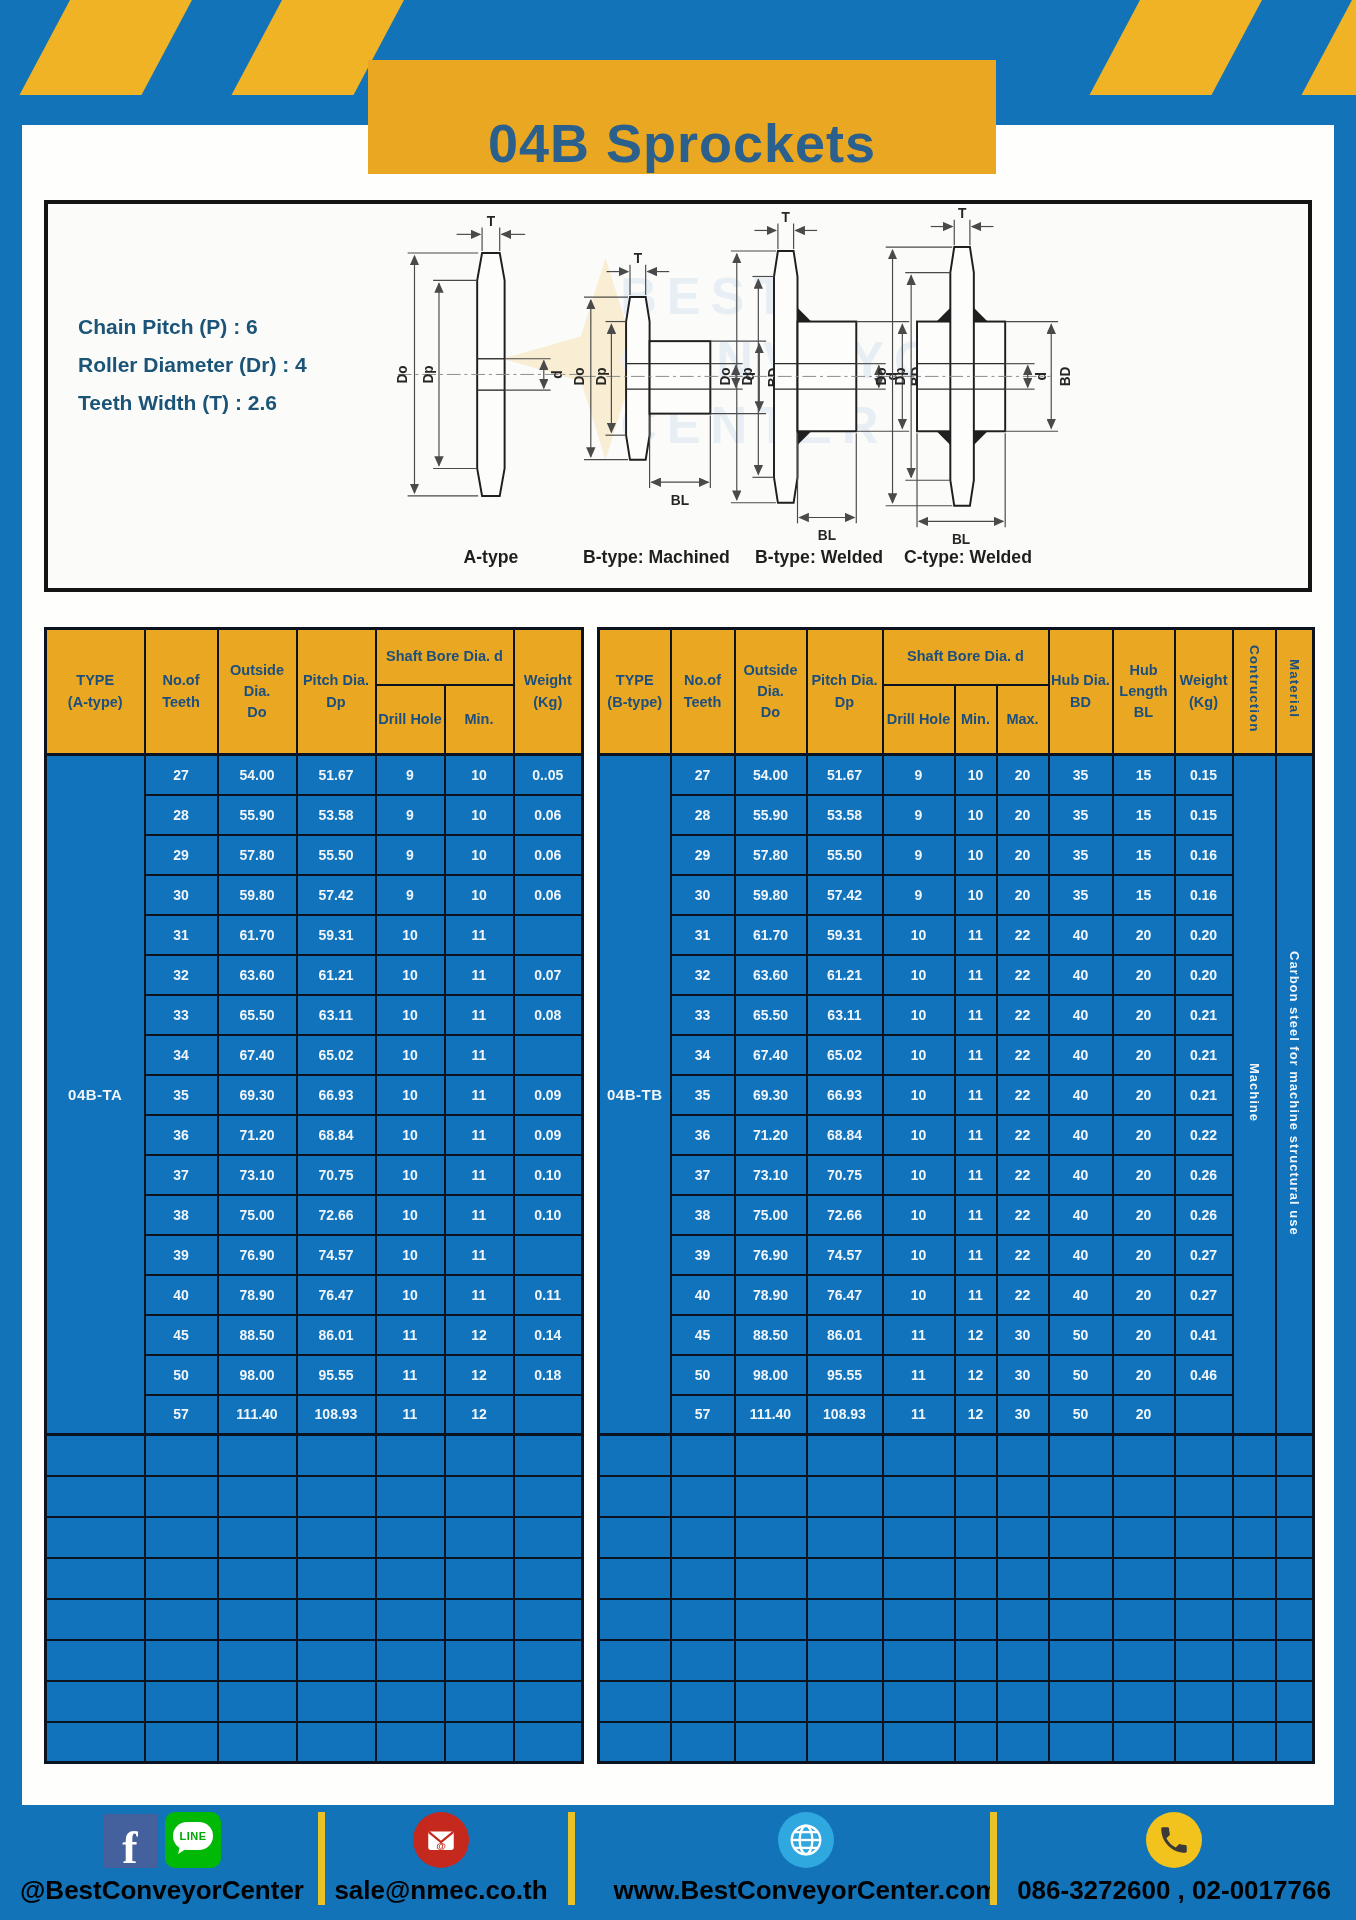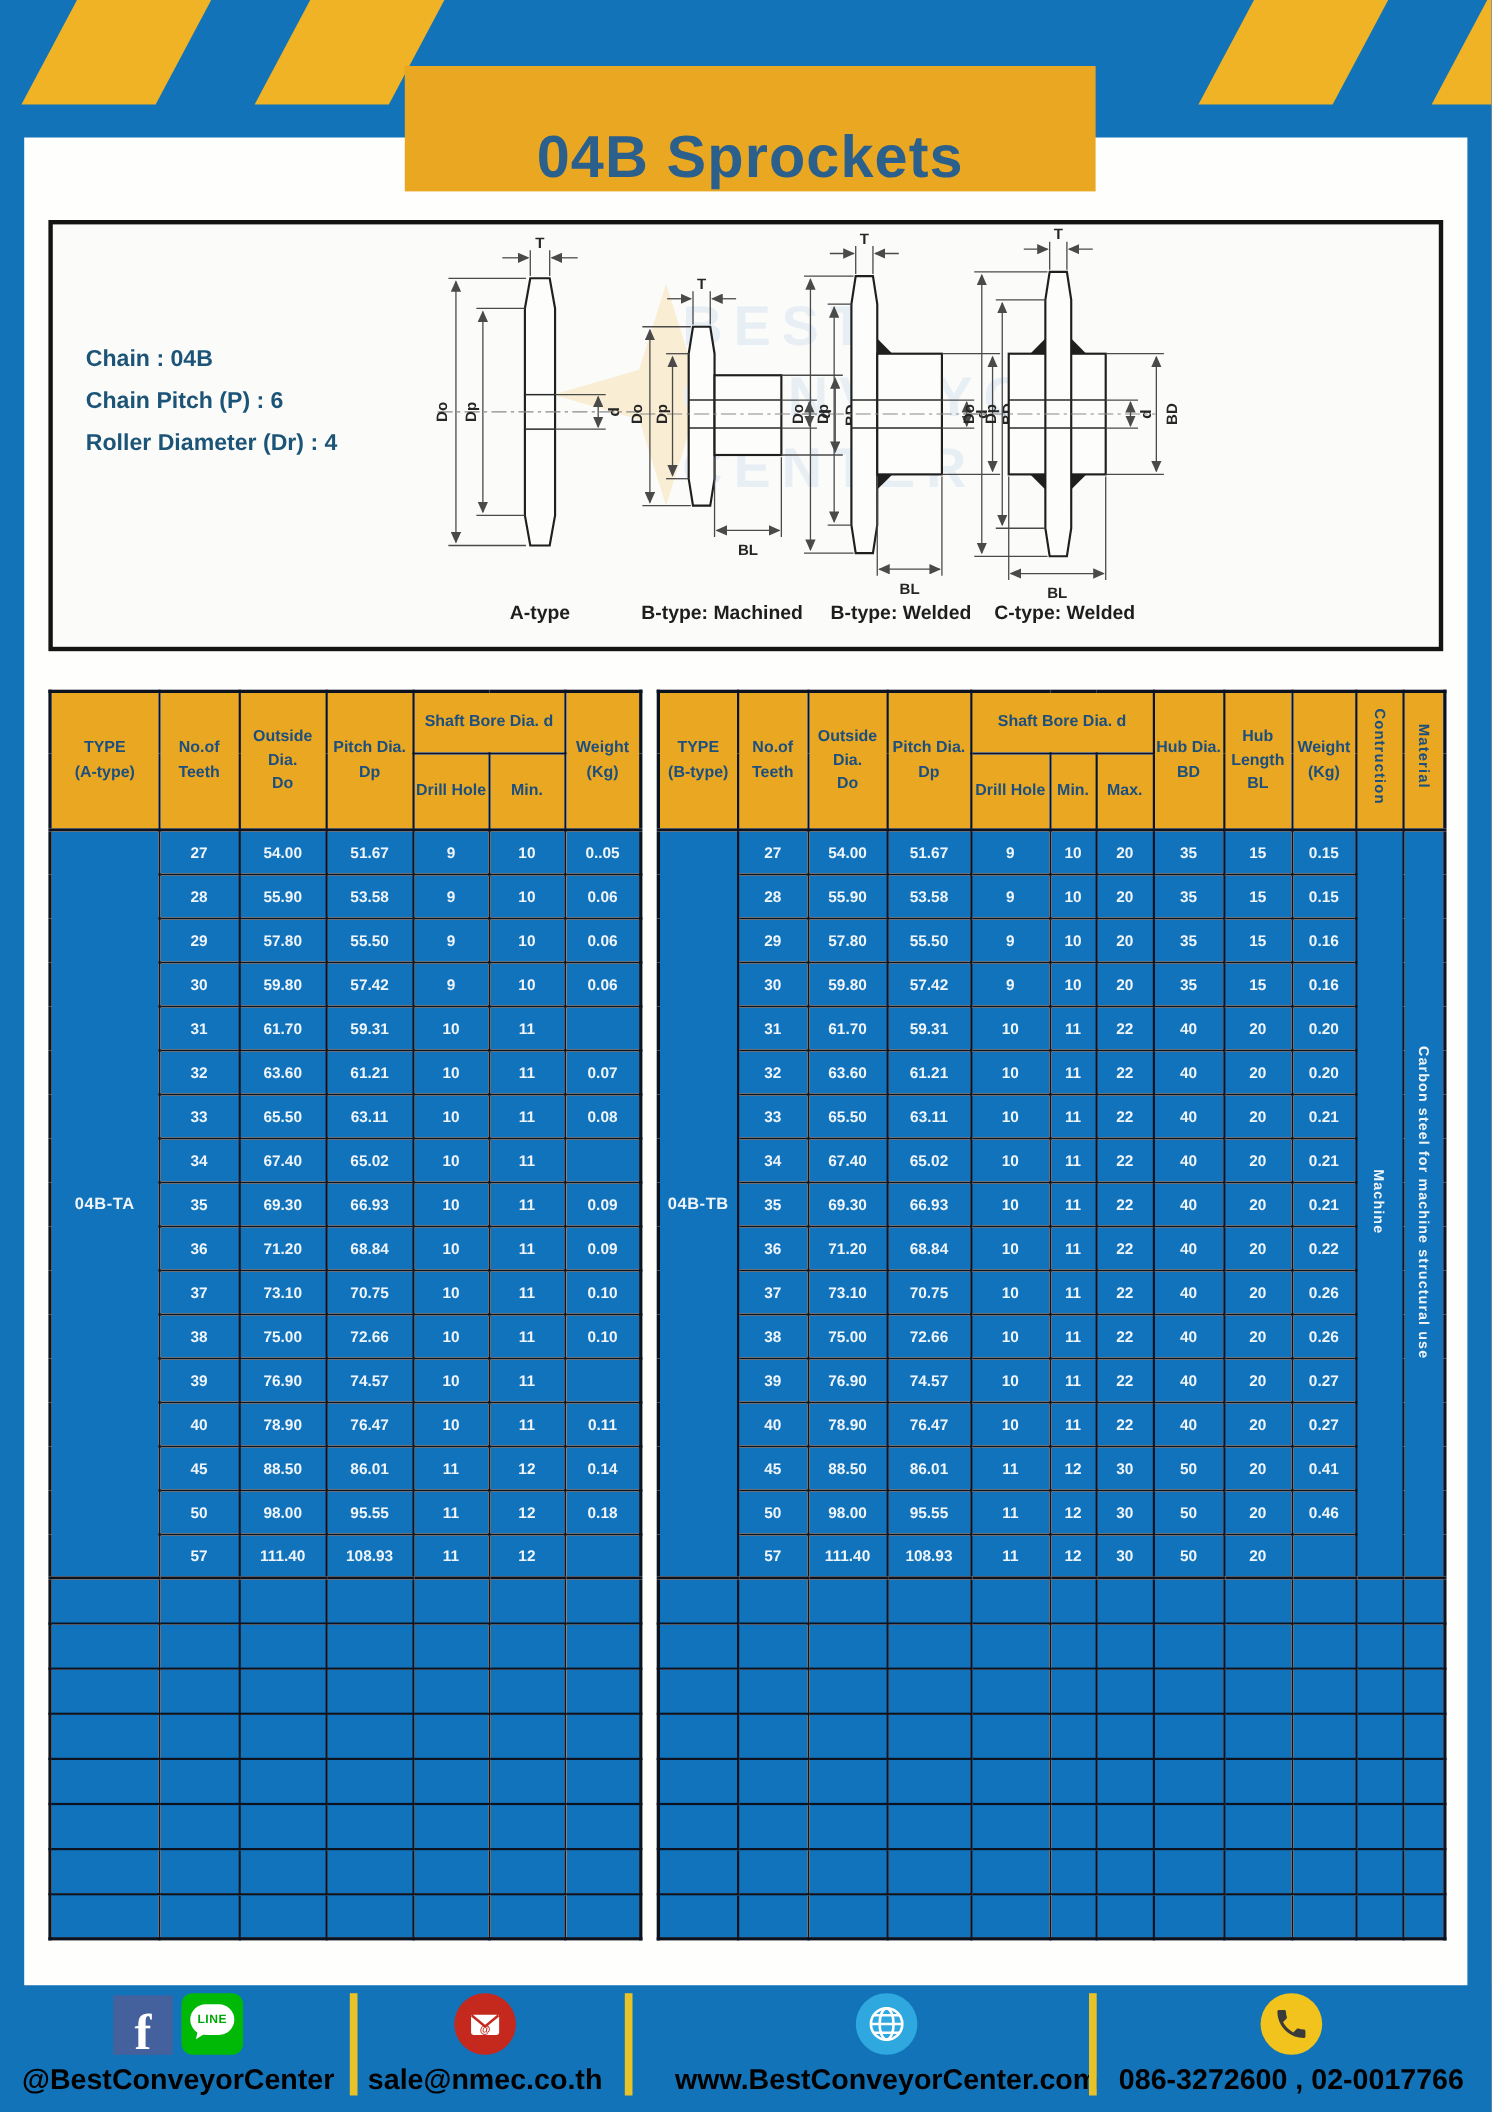--- a/index.html
+++ b/index.html
@@ -243,23 +243,23 @@
         <text class="dimtext" transform="rotate(-90 1029 176)" x="1029" y="181">BD</text>
         <line class="dim" x1="878" y1="234" x2="878" y2="330"></line>
         <line class="dim" x1="968" y1="234" x2="968" y2="330"></line>
         <line class="dim" x1="880" y1="324" x2="966" y2="324" marker-start="url(#ar)" marker-end="url(#ar)"></line>
         <text class="dimtext" x="923" y="347">BL</text>
         <text class="dlabel" x="930" y="366">C-type: Welded</text>
       </g>
     </svg>
 
     <div class="spec-lines">
-      <div>Chain : 04B</div>
       <div>Chain Pitch (P) : 6</div>
       <div>Roller Diameter (Dr) : 4</div>
+      <div>Teeth Width (T) : 2.6</div>
     </div>
   </div>
 
   <table id="tableA">
     <colgroup>
       <col style="width:99px">
         <col style="width:73px">
         <col style="width:79px">
         <col style="width:79px">
       <col style="width:69px">

